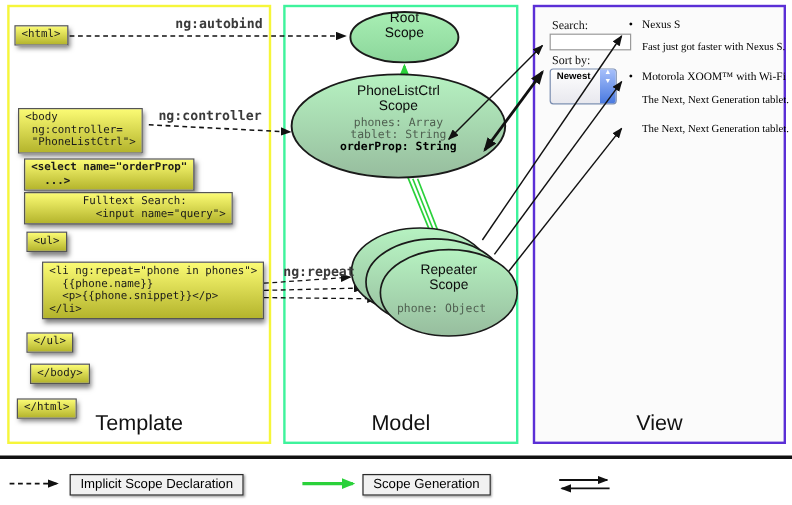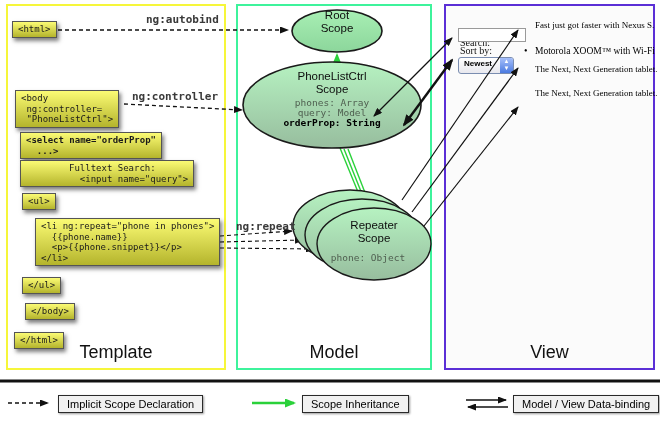--- a/index.html
+++ b/index.html
@@ -15,21 +15,21 @@
             padding:2px 5px;white-space:pre;}
   .code-bold{font-weight:bold;}
   .edge-label{position:absolute;z-index:4;font:bold 11px "DejaVu Sans Mono",monospace;color:#3a3a3a;}
   .ellipse-text{position:absolute;z-index:4;text-align:center;white-space:pre-line;}
   .scope-title{font:11.5px/12.5px "Liberation Sans",sans-serif;color:#0d0d0d;}
   .scope-prop{font:9.5px/10px "DejaVu Sans Mono",monospace;color:#4f5f50;text-align:center;}
   .scope-prop.bold{font-weight:bold;color:#000;}
   .view-label{position:absolute;font:10px "Liberation Serif",serif;color:#111;}
   .view-input{position:absolute;width:62px;height:12px;border:1px solid #9a9a9a;
               background:#fff;font:9px "Liberation Serif",serif;padding:0 2px;}
-  .dropdown{position:absolute;width:56px;height:17px;box-sizing:border-box;
+  .dropdown{position:absolute;width:56px;height:30px;box-sizing:border-box;
             border:1px solid #7a8db0;border-radius:3px;background:linear-gradient(#fff,#e8e8ee);
             font:bold 8px/12px "Liberation Sans",sans-serif;color:#000;padding-left:5px;}
   .dropdown .stepper{position:absolute;right:0;top:0;bottom:0;width:13px;
             border-radius:0 2px 2px 0;background:linear-gradient(#a6bffa,#4a7ae0);
             color:#fff;text-align:center;}
   .dropdown .stepper span{display:block;font-size:6px;line-height:6.5px;}
   .phone-list{position:absolute;left:78px;top:8px;width:136px;}
   .phone-item{margin-bottom:14px;}
   .phone-title{font:9.5px/13px "Liberation Serif",serif;color:#000;white-space:nowrap;}
   .bullet{display:inline-block;width:11px;font-size:10px;}
@@ -45,33 +45,34 @@
 
   <div class="col" style="left:6px;width:220px;border:2px solid #f6f63a;">
     <div class="col-label">Template</div>
   </div>
   <div class="col" style="left:236px;width:196px;border:2px solid #3ef39c;">
     <div class="col-label">Model</div>
   </div>
   <div class="col" style="left:444px;width:211px;border:2px solid #5b2fd6;background:#fbfbfb;">
     <div class="col-label">View</div>
 
-    <div class="view-label" style="left:14px;top:10px;margin-top:21px;">Search:</div>
+    <div class="view-label" style="left:14px;top:10px;">Search:</div>
     <input class="view-input" style="left: 12px; top: 22px;" value="">
     <div class="view-label" style="left:14px;top:39px;text-align:right;">Sort by:</div>
     <div class="dropdown" style="left:12px;top:51px;">
       <span>Newest</span>
       <span class="stepper">
           <span>▲</span>
           <span>▼</span>
         </span>
     </div>
 
     <div class="phone-list">
       <div class="phone-item">
+        <div class="phone-title"><span class="bullet">•</span><span>Nexus S</span></div>
         <div class="phone-desc">Fast just got faster with Nexus S.</div>
       </div>
       <div class="phone-item">
         <div class="phone-title"><span class="bullet">•</span><span>Motorola XOOM™ with Wi-Fi</span></div>
         <div class="phone-desc">The Next, Next Generation tablet.</div>
       </div>
       <div class="phone-item">
         <div class="phone-desc">The Next, Next Generation tablet.</div>
       </div>
     </div>
@@ -147,23 +148,22 @@
 
   <div class="edge-label" style="left:146px;top:13px;">ng:autobind</div>
   <div class="edge-label" style="left:132px;top:90px;">ng:controller</div>
   <div class="edge-label" style="left:236px;top:220px;">ng:repeat</div>
 
   <div class="ellipse-text scope-title" style="left:295px;top:9px;width:84px;">Root
 Scope</div>
   <div class="ellipse-text scope-title" style="left:244px;top:70px;width:176px;">PhoneListCtrl
 Scope</div>
   <div class="ellipse-text scope-prop" style="left:244px;top:98px;width:176px;">phones: Array</div>
-  <div class="ellipse-text scope-prop" style="left:244px;top:108px;width:176px;">query: Model</div>
+  <div class="ellipse-text scope-prop" style="left:244px;top:108px;width:176px;">tablet: String</div>
   <div class="ellipse-text scope-prop bold" style="left:244px;top:118px;width:176px;">orderProp: String</div>
   <div class="ellipse-text scope-title" style="left:318px;top:219px;width:112px;">Repeater
 Scope</div>
   <div class="ellipse-text scope-prop" style="left:318px;top:253px;width:100px;">phone: Object</div>
 
   <div class="legend-box" style="left:58px;">Implicit Scope Declaration</div>
-  <div class="legend-box" style="left:302px;">Scope Inheritance</div>
-  <div class="legend-box" style="left:513px;">Model / View Data-binding</div>
+  <div class="legend-box" style="left:302px;">Scope Generation</div>
 
 </div>
 
 </body></html>

